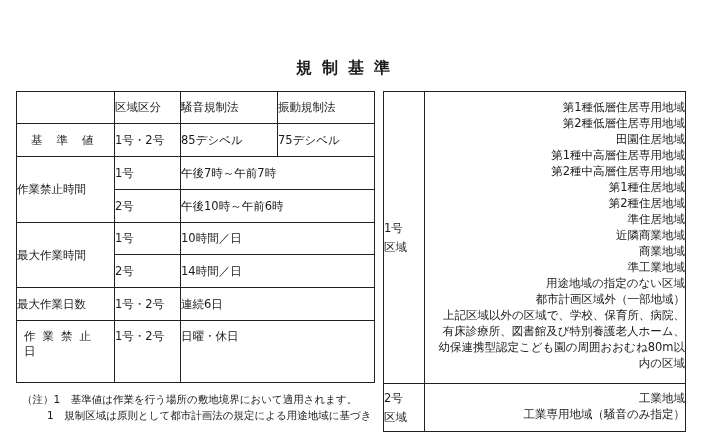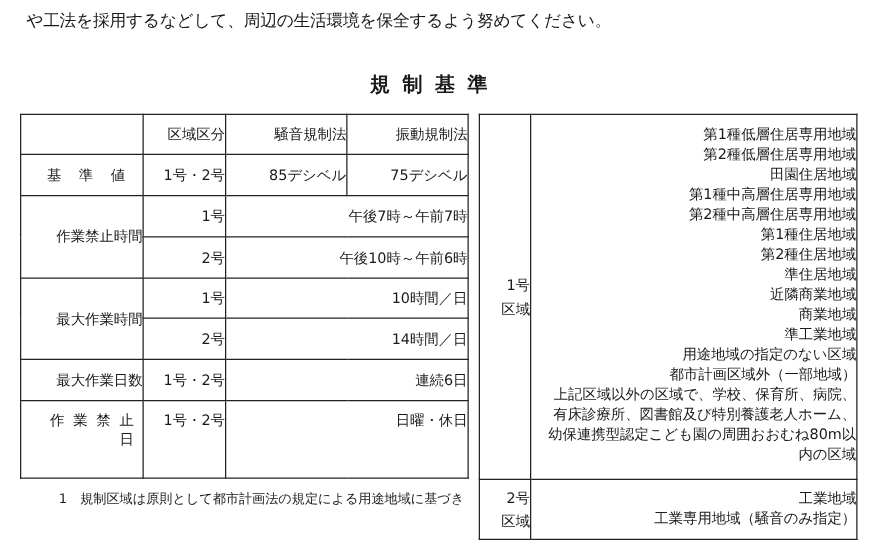--- a/index.html
+++ b/index.html
@@ -5,41 +5,40 @@
   html, body { margin:0; padding:0; }
   body {
     width:707px; height:448px; background:#ffffff; position:relative; overflow:hidden;
     font-family:"DejaVu Sans", "Liberation Sans", sans-serif; color:#1a1a1a;
   }
   .intro { position:absolute; left:10px; top:8px; width:695px; font-size:13.4px; line-height:19px; letter-spacing:-0.2px; white-space:nowrap; }
   .intro div:first-child { padding-left:11px; }
   .title { position:absolute; left:296px; top:58px; font-size:16px; font-weight:bold; letter-spacing:10px; white-space:nowrap; }
 
   table { border-collapse:collapse; position:absolute; table-layout:fixed; }
-  td { border:1.5px solid #222; padding:0; text-align:right; vertical-align:middle; font-size:11.5px; }
+  td { border:1.5px solid #222; padding:0; text-align:left; vertical-align:middle; font-size:11.5px; }
 
   .left { left:16px; top:91px; width:358px; height:291px; }
   .spaced-3 { letter-spacing:14px; padding-left:14px !important; }
   .spaced-5 { letter-spacing:7px; padding-left:7px !important; }
   .top-align { vertical-align:top !important; padding-top:8px !important;margin-left:12px; }
 
   .right { left:383px; top:91px; width:302px; height:340px; }
   .right td.zone-label { font-size:11.5px; line-height:19px; }
   .right td.zone-list { text-align:right; vertical-align:top; padding:7px 0 5px 8px; font-size:11.5px; line-height:16px; }
   .right td.zone-list div { white-space:nowrap; }
 
   .notes { position:absolute; left:22px; top:391px; font-size:10.5px; line-height:16px; white-space:nowrap; }
   .notes .n2 { padding-left:25px; }
   .notes .n2b { padding-left:37px; }
 </style>
 </head>
 <body>
 
 <div class="intro">
-  <div>や工法を採用するなどして、周辺の生活環境を保全するよう努めてください。</div>
 </div>
 
 <div class="title">規制基準</div>
 
 <table class="left">
   <colgroup>
     <col style="width:98px">
       <col style="width:66px">
       <col style="width:97px">
       <col style="width:97px">
@@ -126,14 +125,15 @@
     </td>
     <td class="zone-list" style="vertical-align:middle; padding-top:2px;">
       <div>工業地域</div>
       <div>工業専用地域（騒音のみ指定）</div>
     </td>
   </tr>
 </tbody>
   </table>
 
 <div class="notes">
+  <div>（注）1　基準値は作業を行う場所の敷地境界において適用されます。</div>
   <div class="n2">1　規制区域は原則として都市計画法の規定による用途地域に基づき</div>
 </div>
 
 </body></html>

